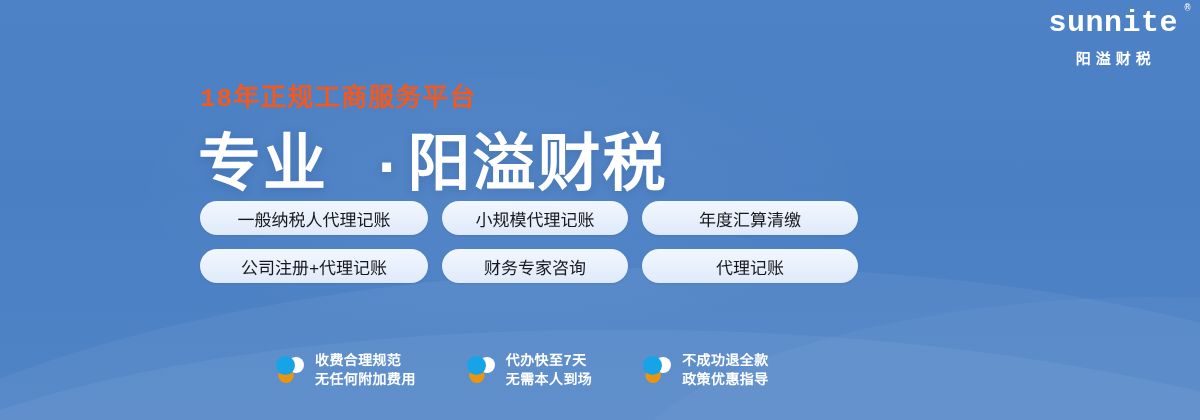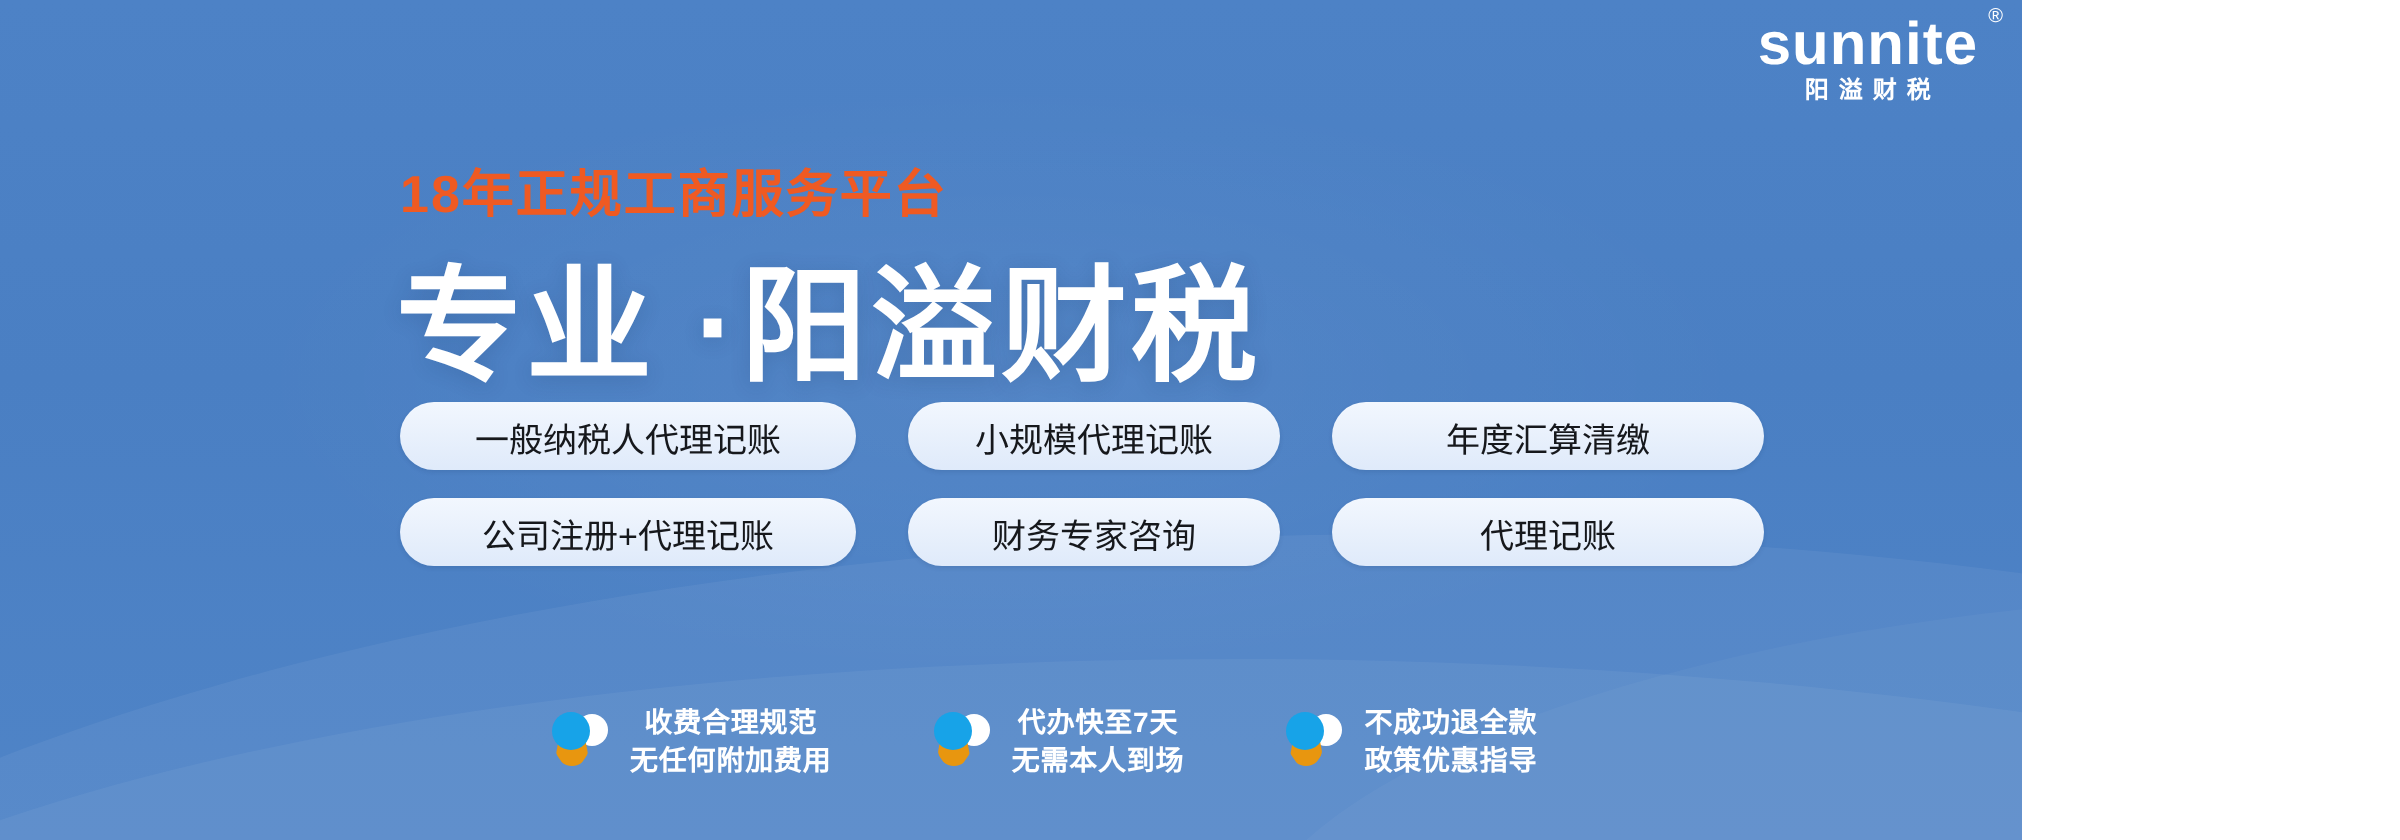--- a/index.html
+++ b/index.html
@@ -3,25 +3,25 @@
 <meta charset="utf-8">
 <title>banner</title>
 <style>
   html, body {
     margin: 0;
     padding: 0;
     background: #ffffff;
   }
   #banner {
     position: relative;
-    width: 1011px;
+    width: 1200px;
     height: 420px;
     overflow: hidden;
     background: #000000;
-    font-family: Liberation Sans, sans-serif;
+    font-family: Liberation Mono, monospace;
     -webkit-font-smoothing: antialiased;
   }
 
   
   .bg-base {
     position: absolute;
     inset: 0;
     background: linear-gradient(180deg, #4d82c6 0%, #4a7fc3 45%, #4f84c7 100%);
   }
   .bg-wave-a {
@@ -83,22 +83,22 @@
   }
   .logo-reg {
     position: absolute;
     top: -4px;
     right: -13px;
     font-size: 10px;
     font-weight: 400;
     line-height: 1;
   }
   .logo-sub {
-    margin-top: 1px;
-    font-size: 12px;
+    margin-top: 15px;
+    font-size: 15px;
     font-weight: 700;
     letter-spacing: 5px;
     padding-left: 5px;
     color: #ffffff;
   }
 
   
   .eyebrow {
     position: absolute;
     left: 200px;
@@ -125,21 +125,21 @@
   .tags {
     position: absolute;
     left: 200px;
     top: 201px;
     display: flex;
     flex-direction: column;
     gap: 14px;
   }
   .tag-row {
     display: flex;
-    gap: 26px;
+    gap: 14px;
   }
   .tag {
     height: 34px;
     border-radius: 18px;
     background: linear-gradient(180deg, #f2f7fe 0%, #dfeafa 100%);
     color: #16181c;
     font-size: 17px;
     font-weight: 400;
     display: flex;
     align-items: center;
@@ -199,21 +199,20 @@
     border-radius: 50%;
     background: #17a3e8;
   }
   .feature-text {
     color: #ffffff;
     font-size: 14px;
     font-weight: 700;
     line-height: 19px;
     letter-spacing: 0.4px;
     white-space: nowrap;
-    text-align: center;
   }
   .feature-text span { display: block; }
 </style>
 </head>
 <body>
 
 <div id="banner">
 
   <div class="bg-base"></div>
   <div class="bg-glow"></div>

